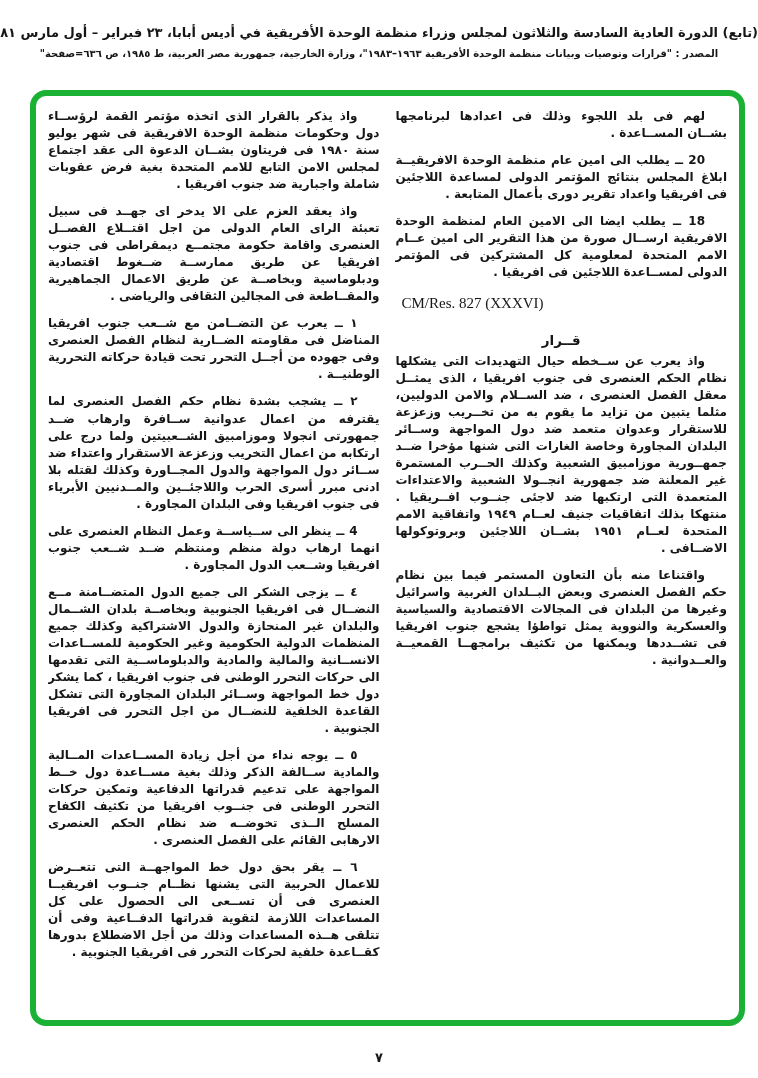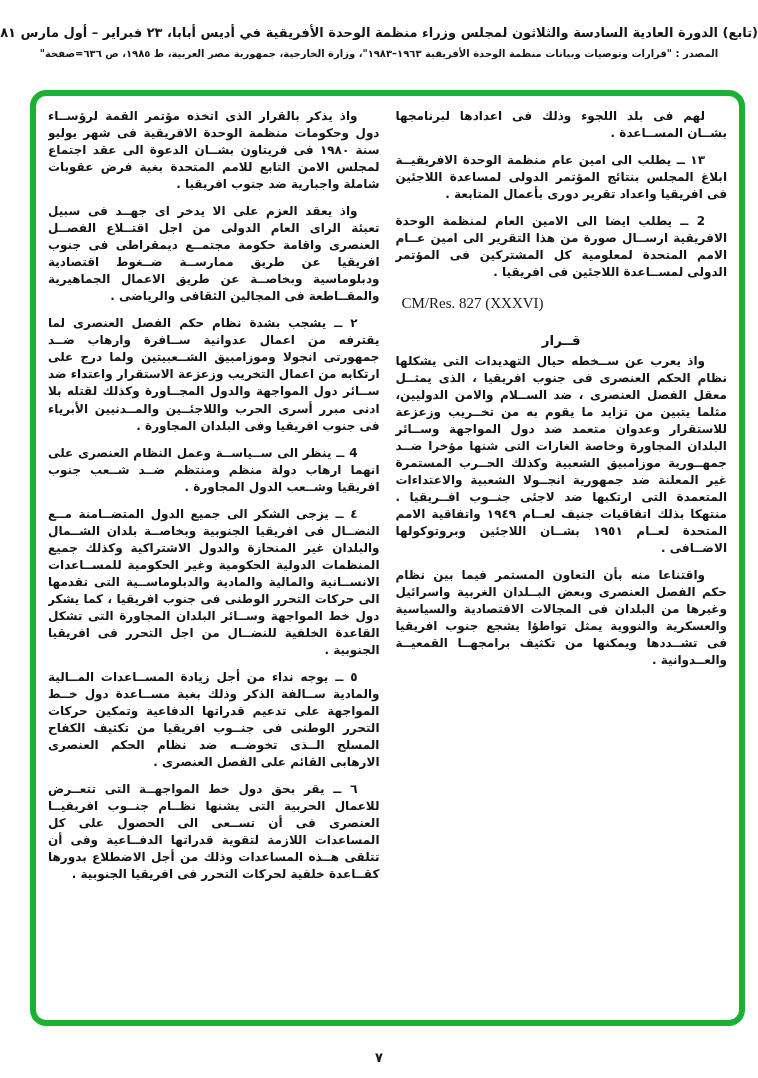--- a/index.html
+++ b/index.html
@@ -66,33 +66,34 @@
   <div class="header">
     <div class="header-line1">(تابع) الدورة العادية السادسة والثلاثون لمجلس وزراء منظمة الوحدة الأفريقية في أديس أبابا، ٢٣ فبراير – أول مارس ١٩٨١</div>
     <div class="header-line2">المصدر : "قرارات وتوصيات وبيانات منظمة الوحدة الأفريقية ١٩٦٣–١٩٨٣"، وزارة الخارجية، جمهورية مصر العربية، ط ١٩٨٥، ص ٦٣٦=صفحة"</div>
   </div>
 
   <div class="frame" style="border-color: rgb(27, 177, 53);">
     <div class="columns">
 
       <div class="col">
         <p>لهم فى بلد اللجوء وذلك فى اعدادها لبرنامجها بشــان المســاعدة .</p>
-        <p>١٣ ــ يطلب الى امين عام منظمة الوحدة الافريقيــة ابلاغ المجلس بنتائج المؤتمر الدولى لمساعدة اللاجئين فى افريقيا واعداد تقرير دورى بأعمال المتابعة .</p>
-        <p>2 ــ يطلب ايضا الى الامين العام لمنظمة الوحدة الافريقية ارســال صورة من هذا التقرير الى امين عــام الامم المتحدة لمعلومية كل المشتركين فى المؤتمر الدولى لمســاعدة اللاجئين فى افريقيا .</p>
+        <p>20 ــ يطلب الى امين عام منظمة الوحدة الافريقيــة ابلاغ المجلس بنتائج المؤتمر الدولى لمساعدة اللاجئين فى افريقيا واعداد تقرير دورى بأعمال المتابعة .</p>
+        <p>18 ــ يطلب ايضا الى الامين العام لمنظمة الوحدة الافريقية ارســال صورة من هذا التقرير الى امين عــام الامم المتحدة لمعلومية كل المشتركين فى المؤتمر الدولى لمســاعدة اللاجئين فى افريقيا .</p>
 
         <div class="res-code">CM/Res. 827 (XXXVI)</div>
         <div class="res-title">قــرار</div>
 
         <p>واذ يعرب عن ســخطه حيال التهديدات التى يشكلها نظام الحكم العنصرى فى جنوب افريقيا ، الذى يمثــل معقل الفصل العنصرى ، ضد الســلام والامن الدوليين، مثلما يتبين من تزايد ما يقوم به من تخــريب وزعزعة للاستقرار وعدوان متعمد ضد دول المواجهة وســائر البلدان المجاورة وخاصة الغارات التى شنها مؤخرا ضــد جمهــورية موزامبيق الشعبية وكذلك الحــرب المستمرة غير المعلنة ضد جمهورية انجــولا الشعبية والاعتداءات المتعمدة التى ارتكبها ضد لاجئى جنــوب افــريقيا . منتهكا بذلك اتفاقيات جنيف لعــام ١٩٤٩ واتفاقية الامم المتحدة لعــام ١٩٥١ بشــان اللاجئين وبروتوكولها الاضــافى .</p>
         <p>واقتناعا منه بأن التعاون المستمر فيما بين نظام حكم الفصل العنصرى وبعض البــلدان الغربية واسرائيل وغيرها من البلدان فى المجالات الاقتصادية والسياسية والعسكرية والنووية يمثل تواطؤا يشجع جنوب افريقيا فى تشــددها ويمكنها من تكثيف برامجهــا القمعيــة والعــدوانية .</p>
       </div>
 
       <div class="col">
         <p>واذ يذكر بالقرار الذى اتخذه مؤتمر القمة لرؤســاء دول وحكومات منظمة الوحدة الافريقية فى شهر يوليو سنة ١٩٨٠ فى فريتاون بشــان الدعوة الى عقد اجتماع لمجلس الامن التابع للامم المتحدة بغية فرض عقوبات شاملة واجبارية ضد جنوب افريقيا .</p>
         <p>واذ يعقد العزم على الا يدخر اى جهــد فى سبيل تعبئة الراى العام الدولى من اجل اقتــلاع الفصــل العنصرى واقامة حكومة مجتمــع ديمقراطى فى جنوب افريقيا عن طريق ممارســة ضــغوط اقتصادية ودبلوماسية وبخاصــة عن طريق الاعمال الجماهيرية والمقــاطعة فى المجالين الثقافى والرياضى .</p>
+        <p>١ ــ يعرب عن التضــامن مع شــعب جنوب افريقيا المناضل فى مقاومته الضــارية لنظام الفصل العنصرى وفى جهوده من أجــل التحرر تحت قيادة حركاته التحررية الوطنيــة .</p>
         <p>٢ ــ يشجب بشدة نظام حكم الفصل العنصرى لما يقترفه من اعمال عدوانية ســافرة وارهاب ضــد جمهورتى انجولا وموزامبيق الشــعبيتين ولما درج على ارتكابه من اعمال التخريب وزعزعة الاستقرار واعتداء ضد ســائر دول المواجهة والدول المجــاورة وكذلك لقتله بلا ادنى مبرر أسرى الحرب واللاجئــين والمــدنيين الأبرياء فى جنوب افريقيا وفى البلدان المجاورة .</p>
         <p>4 ــ ينظر الى ســياســة وعمل النظام العنصرى على انهما ارهاب دولة منظم ومنتظم ضــد شــعب جنوب افريقيا وشــعب الدول المجاورة .</p>
         <p>٤ ــ يزجى الشكر الى جميع الدول المتضــامنة مــع النضــال فى افريقيا الجنوبية وبخاصــة بلدان الشــمال والبلدان غير المنحازة والدول الاشتراكية وكذلك جميع المنظمات الدولية الحكومية وغير الحكومية للمســاعدات الانســانية والمالية والمادية والدبلوماســية التى تقدمها الى حركات التحرر الوطنى فى جنوب افريقيا ، كما يشكر دول خط المواجهة وســائر البلدان المجاورة التى تشكل القاعدة الخلفية للنضــال من اجل التحرر فى افريقيا الجنوبية .</p>
         <p>٥ ــ يوجه نداء من أجل زيادة المســاعدات المــالية والمادية ســالفة الذكر وذلك بغية مســاعدة دول خــط المواجهة على تدعيم قدراتها الدفاعية وتمكين حركات التحرر الوطنى فى جنــوب افريقيا من تكثيف الكفاح المسلح الــذى تخوضــه ضد نظام الحكم العنصرى الارهابى القائم على الفصل العنصرى .</p>
         <p>٦ ــ يقر بحق دول خط المواجهــة التى تتعــرض للاعمال الحربية التى يشنها نظــام جنــوب افريقيــا العنصرى فى أن تســعى الى الحصول على كل المساعدات اللازمة لتقوية قدراتها الدفــاعية وفى أن تتلقى هــذه المساعدات وذلك من أجل الاضطلاع بدورها كقــاعدة خلفية لحركات التحرر فى افريقيا الجنوبية .</p>
       </div>
 
     </div>
   </div>
 

